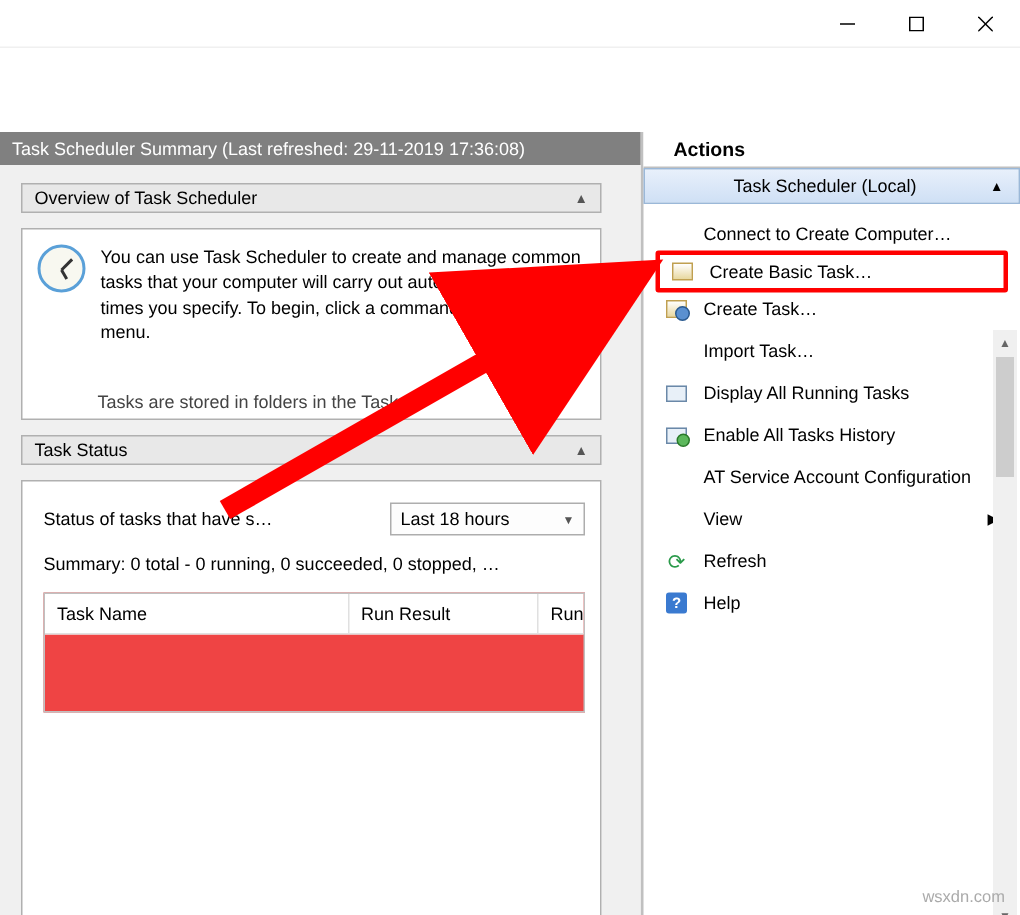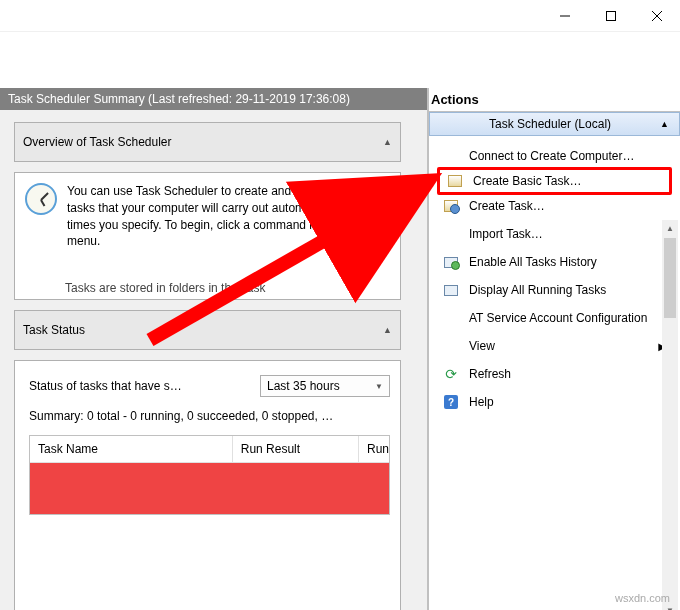--- a/index.html
+++ b/index.html
@@ -62,21 +62,21 @@
     gap: 10px;
     position: relative;
     overflow: hidden;
     border-right: 18px solid #f0f0f0;
   }
   .section-header {
     background: #e8e8e8;
     border: 1px solid #b0b0b0;
     display: flex;
     align-items: center;
-    padding: 12px 8px;
+    padding: 2px 8px;
     gap: 18px;
     font-size: 12px;
   }
   .section-header .title { flex: 1; }
   .section-header .arrow { font-size: 9px; color: #555; }
   .overview-box {
     background: #fff;
     border: 1px solid #b0b0b0;
     padding: 10px 10px 10px 10px;
     display: flex;
@@ -155,21 +155,21 @@
   .th3 { width: 30px; overflow: hidden; border-right: none;}
   
   .right-pane {
     flex: 1;
     display: flex;
     flex-direction: column;
     border-left: 1px solid #c0c0c0;
   }
   .actions-header {
     background: #fff;
-    padding: 4px 2px;
+    padding: 4px 20px;
     font-weight: bold;
     font-size: 13px;
     border-bottom: 1px solid #c0c0c0;
   }
   .actions-group-header {
     background: linear-gradient(#e8f0fb, #cfe0f5);
     border: 1px solid #9bb8d8;
     margin: 0;
     padding: 4px 10px;
     display: flex;
@@ -310,21 +310,21 @@
       </div>
 
       <div class="section-header">
         <span class="title">Task Status</span>
         <span class="arrow">▲</span>
       </div>
       <div class="status-box">
         <div class="status-row1">
           <div class="status-label">Status of tasks that have s…</div>
           <div class="dropdown">
-            <span class="dd-text">Last 35 hours</span>
+            <span class="dd-text">Last 18 hours</span>
             <span class="dd-arrow">▼</span>
           </div>
         </div>
         <div class="summary-text">Summary: 0 total - 0 running, 0 succeeded, 0 stopped, …</div>
         <div class="task-table">
           <div class="table-header">
             <div class="th th1">Task Name</div>
             <div class="th th2">Run Result</div>
             <div class="th th3">Run</div>
           </div>
@@ -366,30 +366,30 @@
         <span class="label">Create Task…</span>
       </div>
 
       <div class="action-item">
         <span class="action-icon"></span>
         <span class="label">Import Task…</span>
       </div>
 
       <div class="action-item">
         <span class="action-icon">
+            <span class="ic-display"></span>
+          </span>
+        <span class="label">Display All Running Tasks</span>
+      </div>
+
+      <div class="action-item">
+        <span class="action-icon">
             <span class="ic-enable"></span>
           </span>
         <span class="label">Enable All Tasks History</span>
-      </div>
-
-      <div class="action-item">
-        <span class="action-icon">
-            <span class="ic-display"></span>
-          </span>
-        <span class="label">Display All Running Tasks</span>
       </div>
 
       <div class="action-item">
         <span class="action-icon"></span>
         <span class="label">AT Service Account Configuration</span>
       </div>
 
       <div class="action-item">
         <span class="action-icon"></span>
         <span class="label">View</span>

